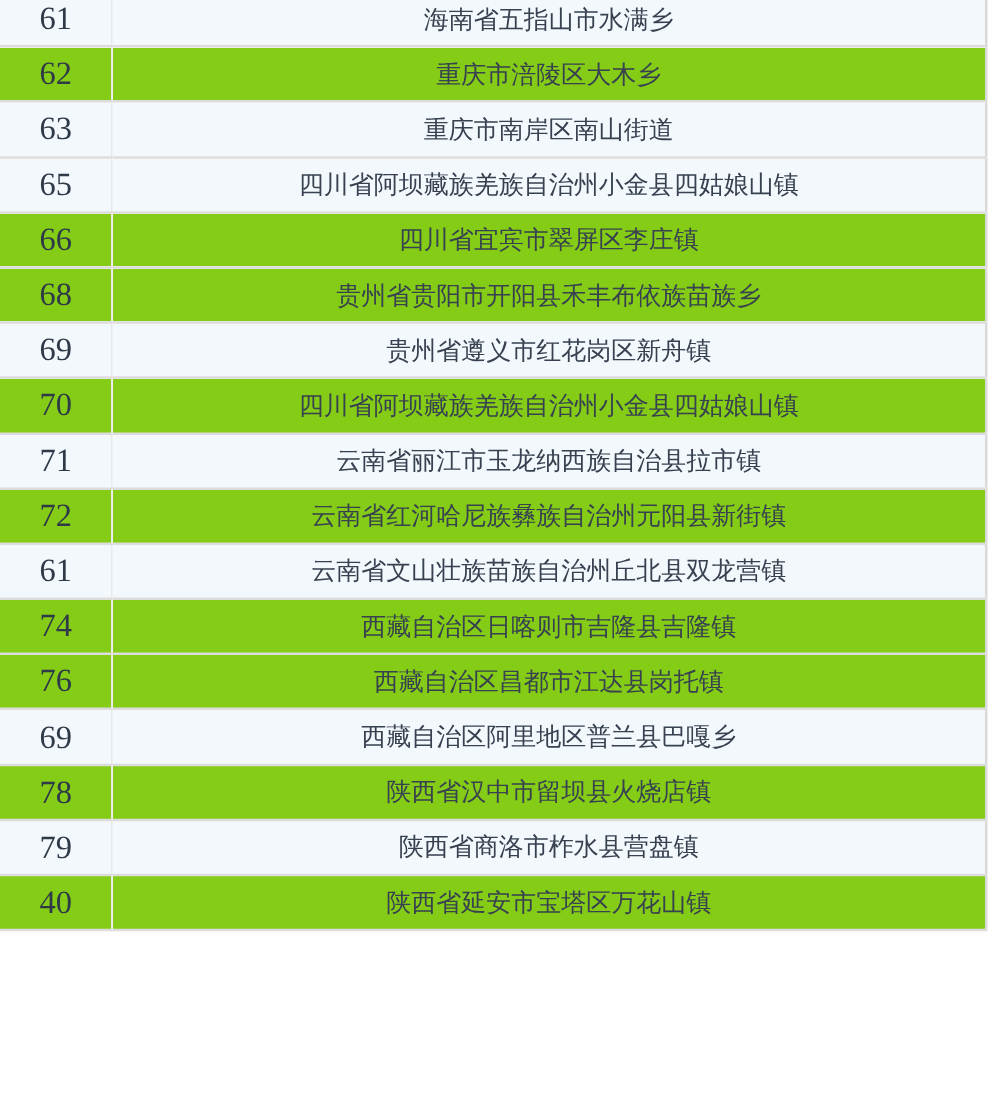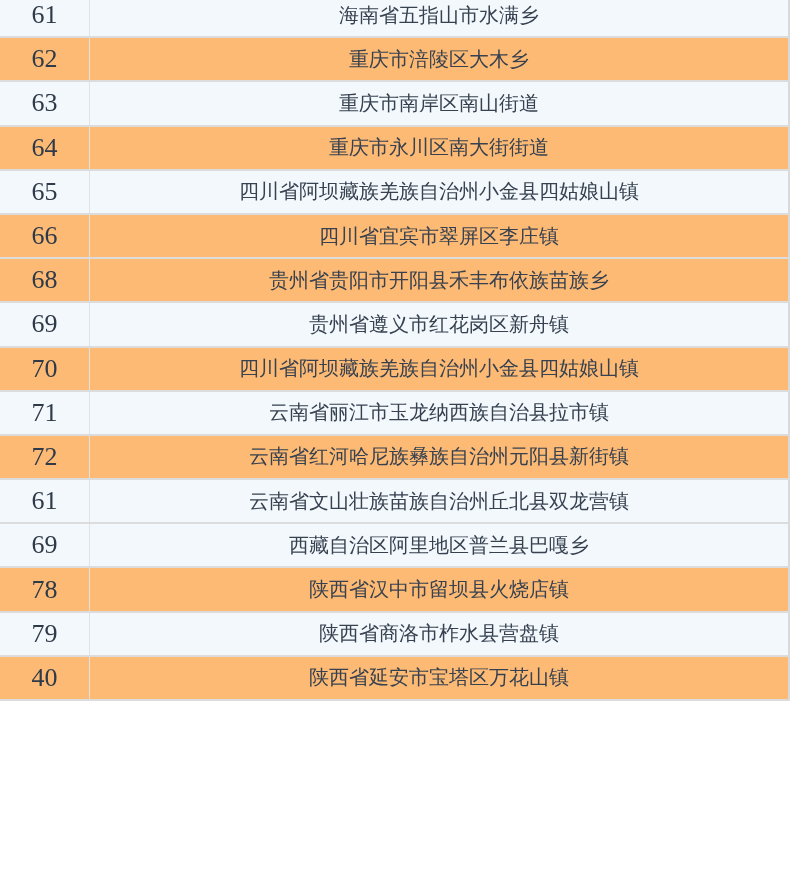--- a/index.html
+++ b/index.html
@@ -36,43 +36,39 @@
     font-family: "Liberation Serif", "DejaVu Serif", serif;
     font-size: 26px;
     color: #2f3a48;
   }
   td.name-cell {
     font-family: "Liberation Sans", "DejaVu Sans", sans-serif;
     font-size: 20px;
     color: #37414f;
   }
   tr.row-alt td  { background: #f3f8fd; }
-  tr.row-plain td { background: #fdba74; }
+  tr.row-plain td { background: #84cc16; }
 </style>
 </head>
 <body>
 
 <div class="viewport">
   <table class="places">
     <tbody>
         <tr class="row-alt">
     <td class="rank-cell">61</td>
     <td class="name-cell">海南省五指山市水满乡</td>
   </tr>
         <tr class="row-plain">
     <td class="rank-cell">62</td>
     <td class="name-cell">重庆市涪陵区大木乡</td>
   </tr>
         <tr class="row-alt">
     <td class="rank-cell">63</td>
     <td class="name-cell">重庆市南岸区南山街道</td>
-  </tr>
-        <tr class="row-plain">
-    <td class="rank-cell">64</td>
-    <td class="name-cell">重庆市永川区南大街街道</td>
   </tr>
         <tr class="row-alt">
     <td class="rank-cell">65</td>
     <td class="name-cell">四川省阿坝藏族羌族自治州小金县四姑娘山镇</td>
   </tr>
         <tr class="row-plain">
     <td class="rank-cell">66</td>
     <td class="name-cell">四川省宜宾市翠屏区李庄镇</td>
   </tr>
         <tr class="row-plain">
@@ -92,20 +88,28 @@
     <td class="name-cell">云南省丽江市玉龙纳西族自治县拉市镇</td>
   </tr>
         <tr class="row-plain">
     <td class="rank-cell">72</td>
     <td class="name-cell">云南省红河哈尼族彝族自治州元阳县新街镇</td>
   </tr>
         <tr class="row-alt">
     <td class="rank-cell">61</td>
     <td class="name-cell">云南省文山壮族苗族自治州丘北县双龙营镇</td>
   </tr>
+        <tr class="row-plain">
+    <td class="rank-cell">74</td>
+    <td class="name-cell">西藏自治区日喀则市吉隆县吉隆镇</td>
+  </tr>
+        <tr class="row-plain">
+    <td class="rank-cell">76</td>
+    <td class="name-cell">西藏自治区昌都市江达县岗托镇</td>
+  </tr>
         <tr class="row-alt">
     <td class="rank-cell">69</td>
     <td class="name-cell">西藏自治区阿里地区普兰县巴嘎乡</td>
   </tr>
         <tr class="row-plain">
     <td class="rank-cell">78</td>
     <td class="name-cell">陕西省汉中市留坝县火烧店镇</td>
   </tr>
         <tr class="row-alt">
     <td class="rank-cell">79</td>

